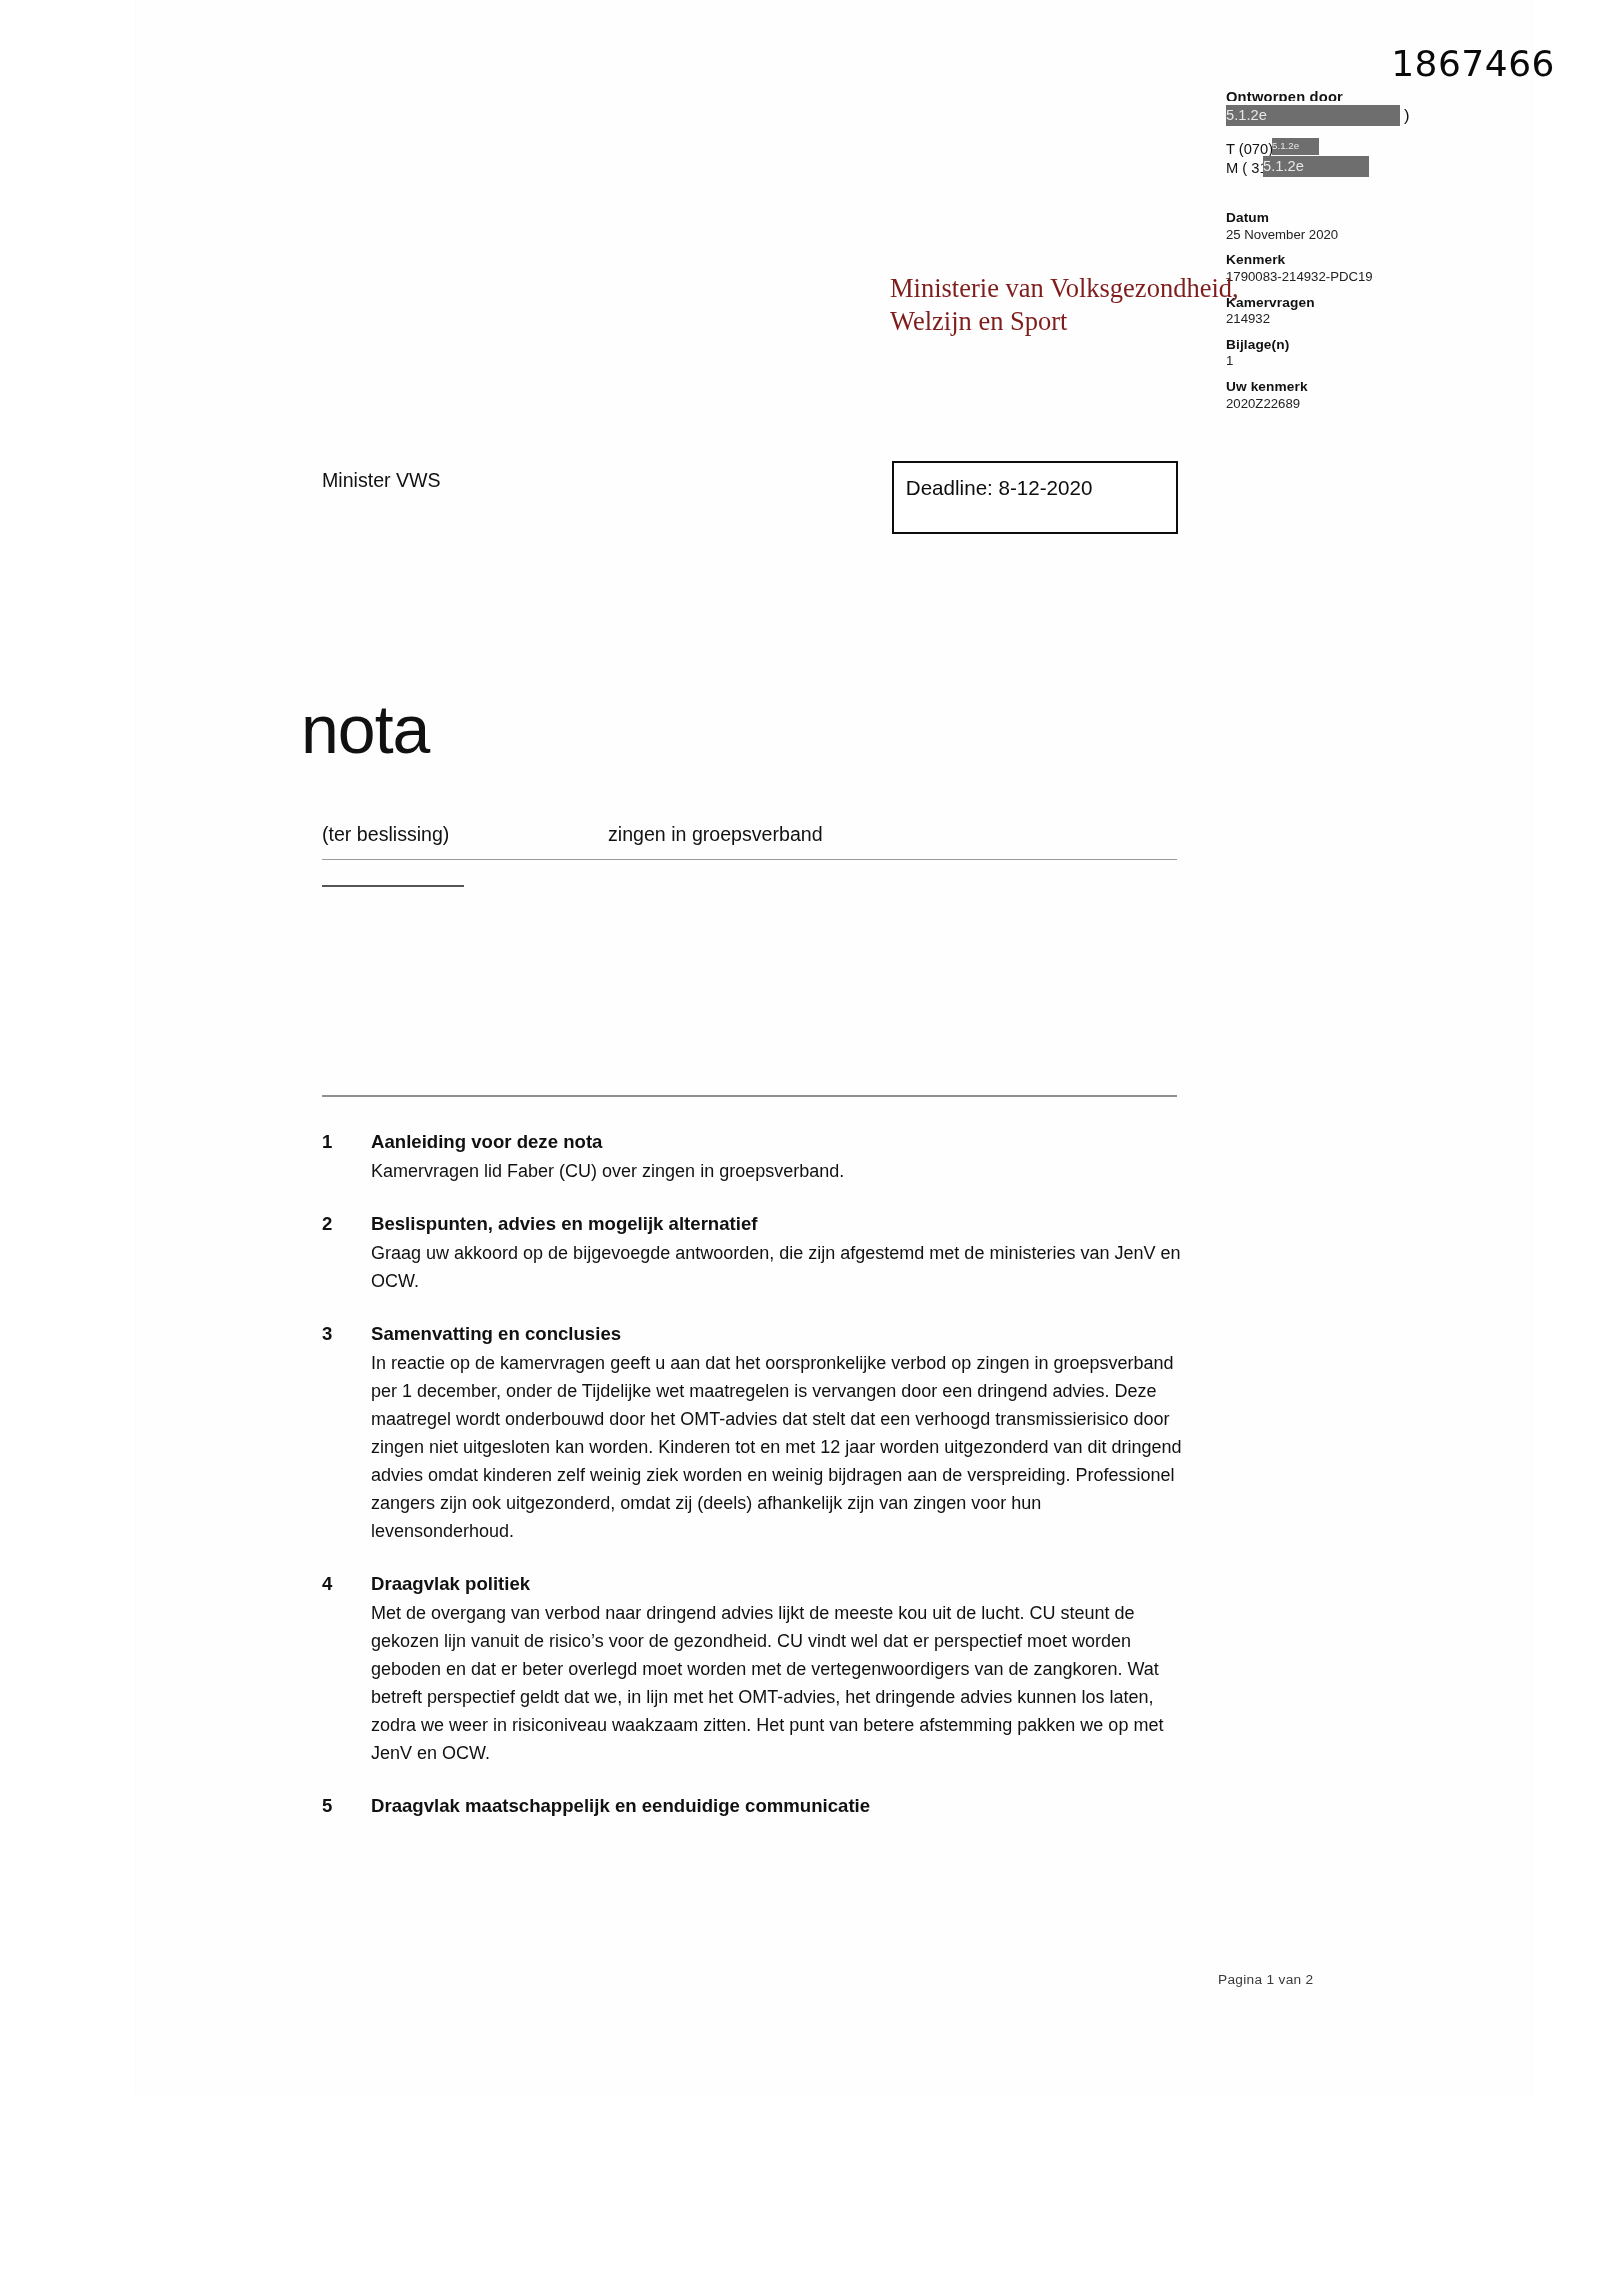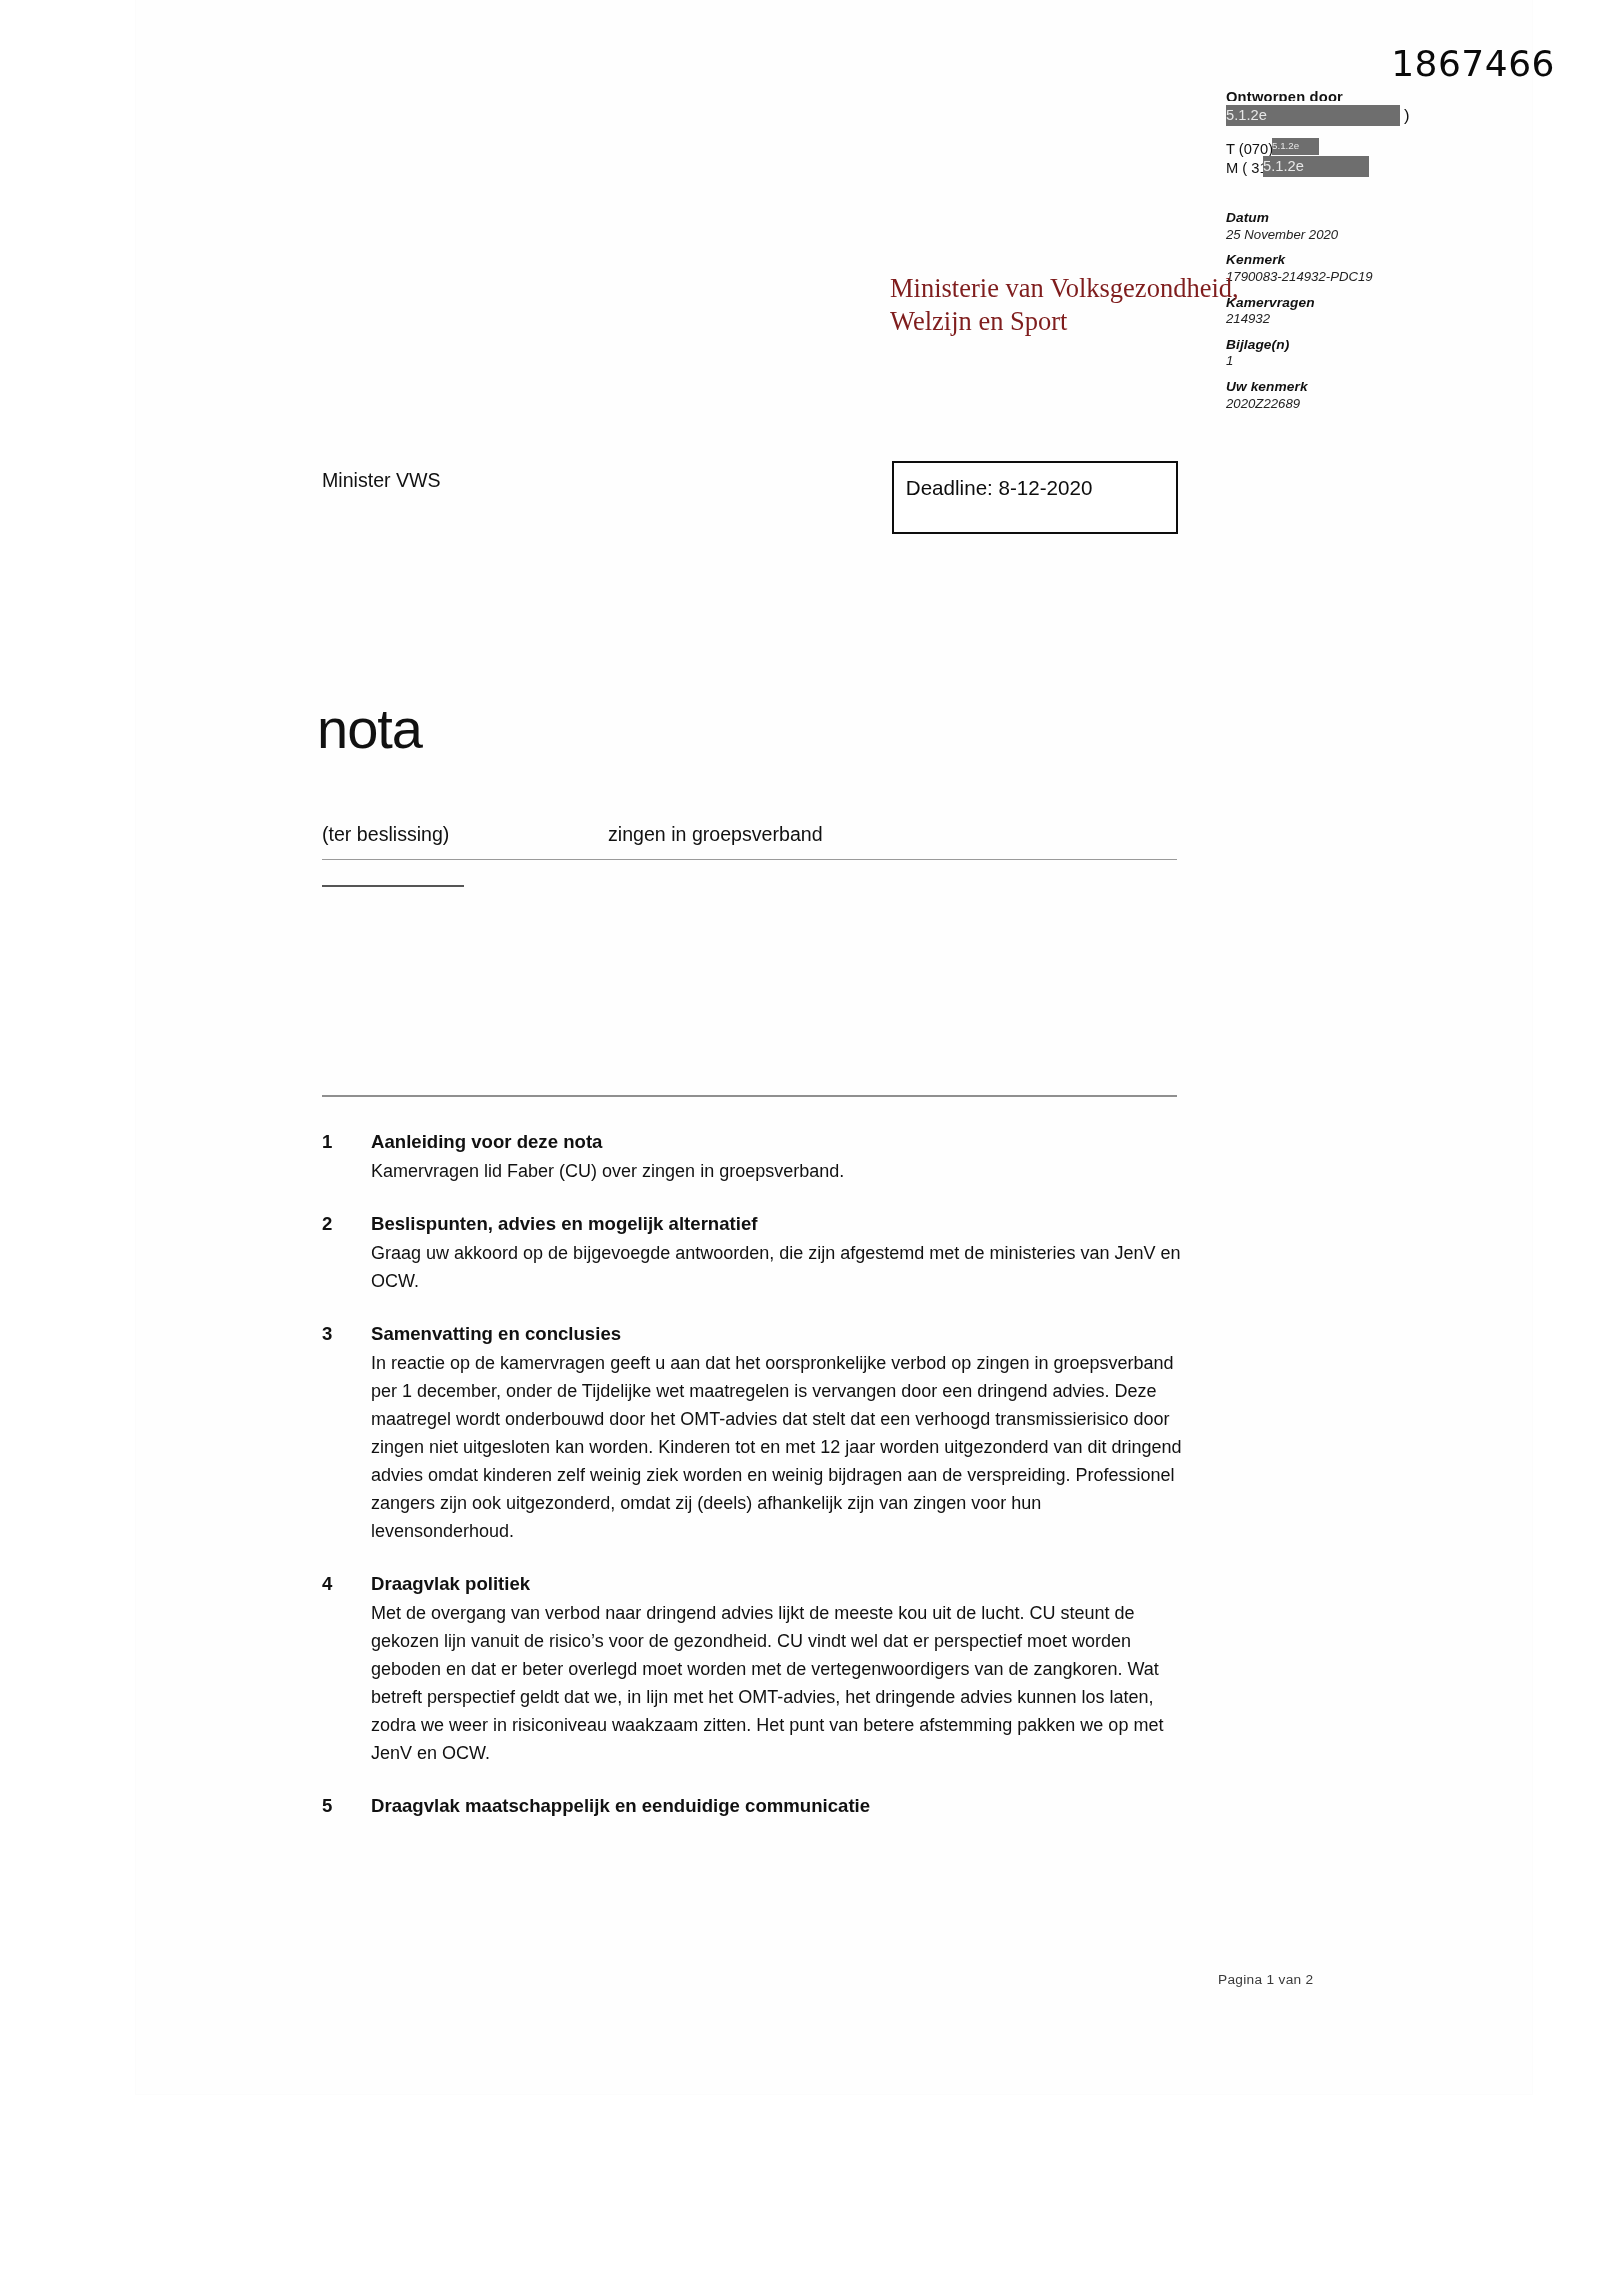--- a/index.html
+++ b/index.html
@@ -123,21 +123,20 @@
     left: 37px;
     top: 15.7px;
     width: 106px;
     height: 21.6px;
     line-height: 21.6px;
     font-size: 14.7px;
   }
 
   .meta-block {
     margin-top: 29px;
-    font-style: italic;
   }
   .meta-item { margin-bottom: 8.8px; }
   .meta-label {
     font-size: 13.7px;
     font-weight: bold;
     color: #111;
     line-height: 16.7px;
     letter-spacing: 0.1px;
   }
   .meta-value {
@@ -185,23 +184,23 @@
     left: 11.8px;
     top: 12.7px;
     font-size: 20.6px;
     color: #0d0d0d;
     white-space: nowrap;
   }
 
   
   .nota-title {
     position: absolute;
-    left: 297px;
+    left: 281px;
     top: 692px;
-    font-size: 56px;
+    font-size: 68px;
     font-weight: 400;
     line-height: 74px;
     color: #111;
     letter-spacing: -1px;
     font-family: "Liberation Sans", sans-serif;
   }
 
   .subtitle-row {
     position: absolute;
     left: 302px;

